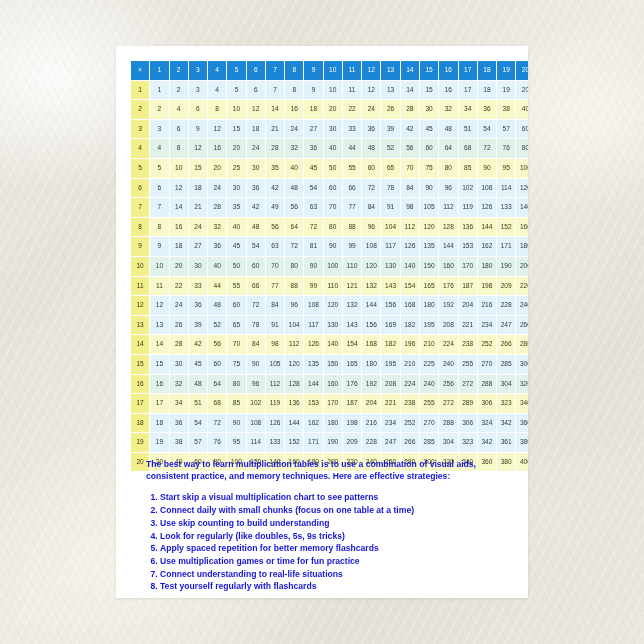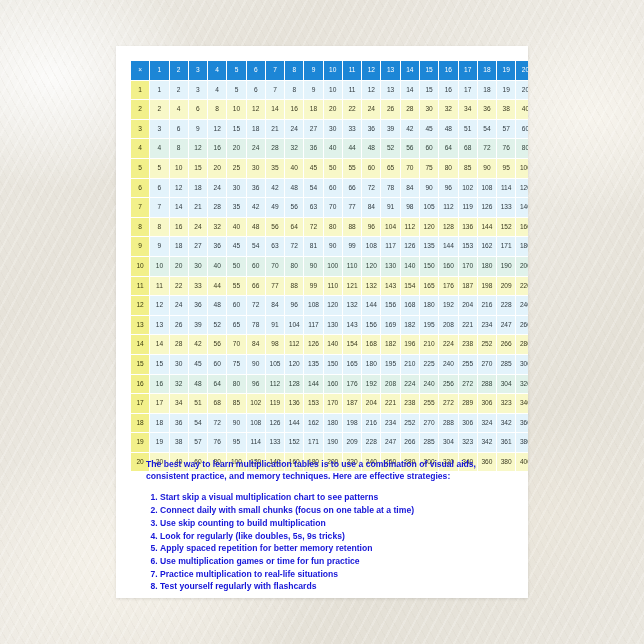--- a/index.html
+++ b/index.html
@@ -601,23 +601,23 @@
           </tr>
         </tbody>
     </table>
   </div>
 
   <div id="text-block">
     <p id="intro-text">The best way to learn multiplication tables is to use a combination of visual aids, consistent practice, and memory techniques. Here are effective strategies:</p>
     <ol id="strategy-list">
         <li>Start skip a visual multiplication chart to see patterns</li>
         <li>Connect daily with small chunks (focus on one table at a time)</li>
-        <li>Use skip counting to build multiplication</li>
+        <li>Use skip counting to build understanding</li>
         <li>Look for regularly (like doubles, 5s, 9s tricks)</li>
-        <li>Apply spaced repetition for better memory retention</li>
+        <li>Apply spaced repetition for better memory flashcards</li>
         <li>Use multiplication games or time for fun practice</li>
-        <li>Practice multiplication to real-life situations</li>
+        <li>Connect understanding to real-life situations</li>
         <li>Test yourself regularly with flashcards</li>
       </ol>
 
   </div>
 
 </div>
 
 </body></html>

